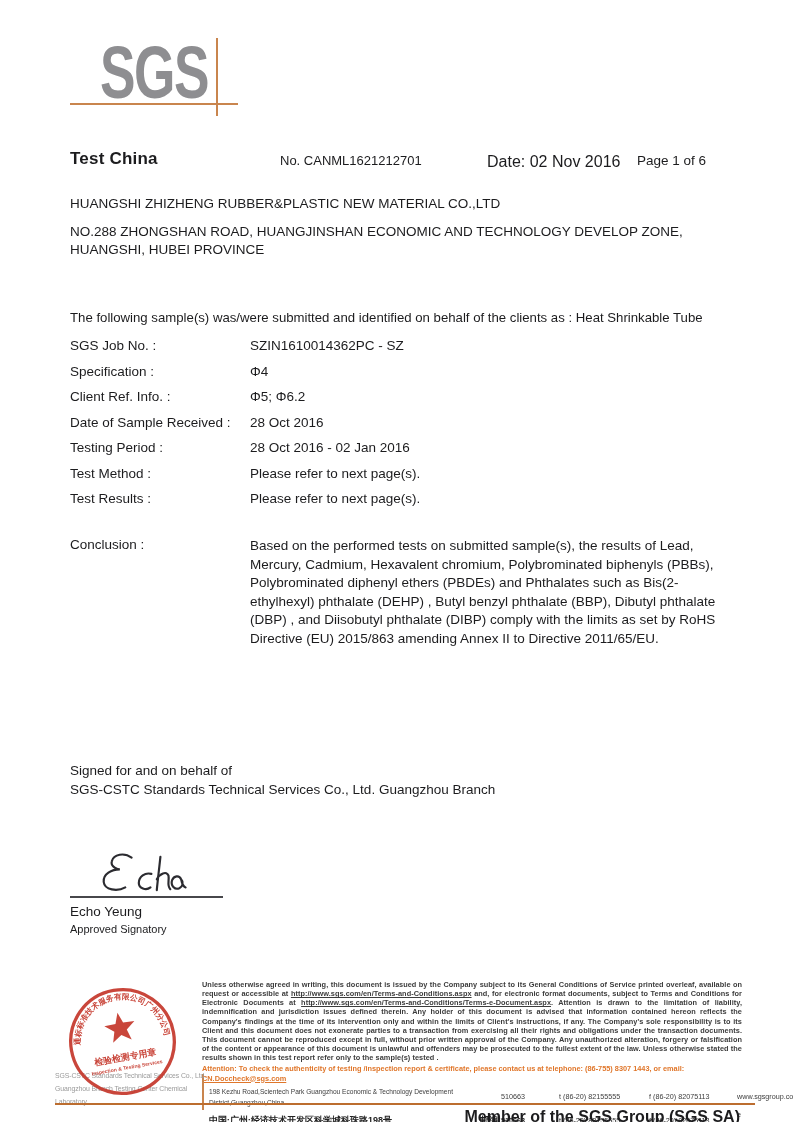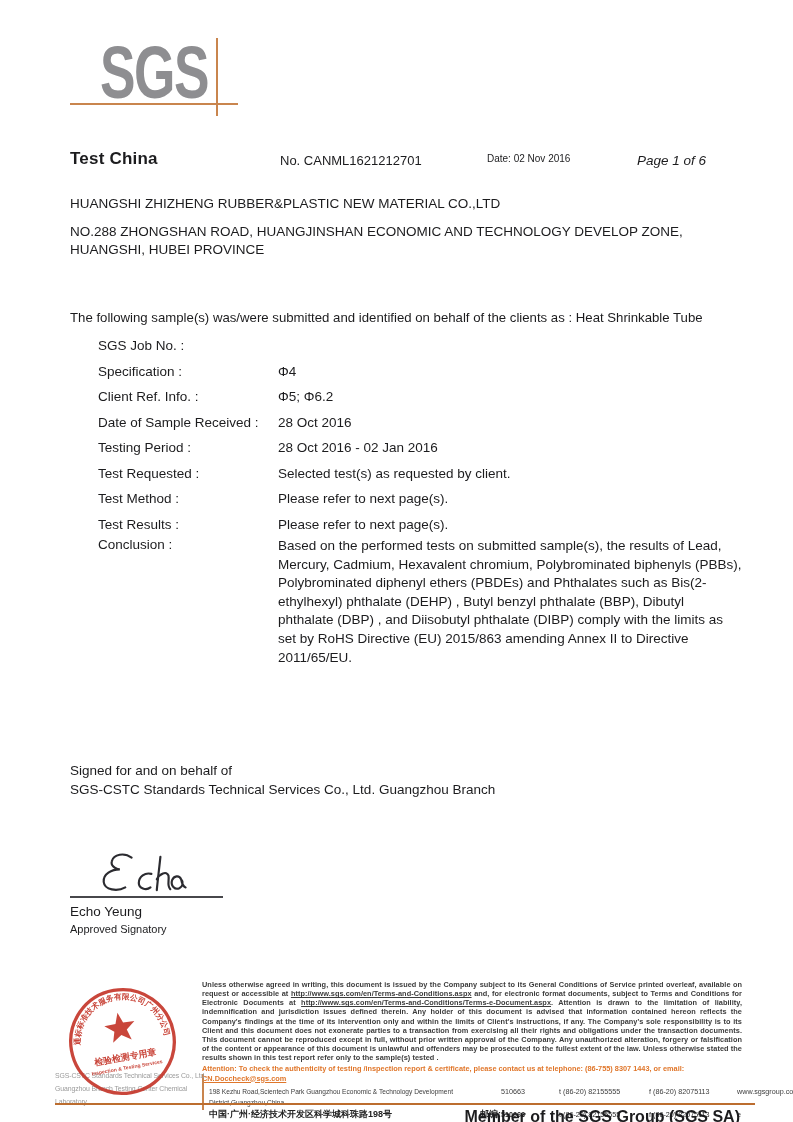--- a/index.html
+++ b/index.html
@@ -16,33 +16,33 @@
     left:100px; top:38px; font-size:74px; font-weight:bold; line-height:70px;
     color:#8e8e91; letter-spacing:-2px;
     transform:scaleX(.72); transform-origin:left top;
   }
   .logo-hline { left:70px; top:103px; width:168px; height:2px; background:#c9854e; }
   .logo-vline { left:216px; top:38px; width:2px; height:78px; background:#c9854e; }
 
   
   .doc-title { left:70px; top:149px; font-size:17px; font-weight:bold; letter-spacing:.2px; }
   .hdr-no   { left:280px; top:153px; font-size:13px; }
-  .hdr-date { left:487px; top:153px; font-size:10px;text-align:center; }
-  .hdr-page { left:637px; top:153px; font-size:13.5px;font-style:italic; }
+  .hdr-date { left:487px; top:153px; font-size:16px;text-align:center; }
+  .hdr-page { left:637px; top:153px; font-size:13.5px; }
 
   
   .client-name  { left:70px; top:196px; font-size:13.5px; }
   .client-addr1 { left:70px; top:224px; font-size:13.5px; }
   .client-addr2 { left:70px; top:242px; font-size:13.5px; }
 
   
   .intro { left:70px; top:310px; font-size:13.2px; width:670px; }
   .fields { left:70px; top:338px; width:670px; }
   .field-row { display:flex; font-size:13.5px; line-height:16px; margin-bottom:9.5px; }
-  .field-label { width:180px; flex:0 0 180px;margin-left:28px; }
+  .field-label { width:180px; flex:0 0 180px; }
   .field-value { flex:1; }
 
   .conclusion { left:70px; top:537px; width:672px; display:flex; }
   .conclusion .field-label { width:180px; flex:0 0 180px; font-size:13.5px; }
   .conclusion-text { flex:1; font-size:13.5px; line-height:18.6px; }
 
   
   .signed-block { left:70px; top:762px; font-size:13.5px; line-height:18.5px; }
   .sig-svg  { left:88px; top:846px; width:152px; height:54px; }
   .sig-line { left:70px; top:896px; width:153px; height:2px; background:#47474b; }
@@ -55,21 +55,21 @@
     font-size:7.35px; line-height:9.15px; text-align:justify; color:#3c3c3c;
     font-weight:bold; letter-spacing:.05px;
   }
   .disc-link { text-decoration:underline; }
   .attention {
     margin-top:2px; font-size:7.35px; line-height:9.15px;
     color:#e0762a; font-weight:bold;
   }
   .attention .disc-link { color:#e0762a; }
   .addr-block { margin-top:3px; padding-left:7px; }
-  .addr-row { display:flex; align-items:flex-start; }
+  .addr-row { display:flex; align-items:center; }
   .addr-row.en { font-size:6.6px; color:#3c3c3c; line-height:11px; }
   .addr-row.cn { font-size:9px; font-weight:bold; color:#222; line-height:13px; }
   .addr-c1 { flex:0 0 292px; display:flex; justify-content:space-between; }
   .addr-c2 { flex:0 0 46px; font-size:7.2px; }
   .addr-c3 { flex:0 0 90px; font-size:7.2px; font-weight:normal;margin-left:12px; }
   .addr-c4 { flex:0 0 88px; font-size:7.2px; font-weight:normal; }
   .addr-c5 { flex:1; font-size:7.2px; font-weight:normal; }
   .footer-divider { left:202px; top:1074px; width:2px; height:36px; background:#c9854e; }
 
   .footer-company {
@@ -96,20 +96,21 @@
 <div class="abs client-name">HUANGSHI ZHIZHENG RUBBER&amp;PLASTIC NEW MATERIAL CO.,LTD</div>
 <div class="abs client-addr1">NO.288 ZHONGSHAN ROAD, HUANGJINSHAN ECONOMIC AND TECHNOLOGY DEVELOP ZONE,</div>
 <div class="abs client-addr2">HUANGSHI, HUBEI PROVINCE</div>
 
 <div class="abs intro">The following sample(s) was/were submitted and identified on behalf of the clients as : Heat Shrinkable Tube</div>
 
 <div class="abs fields">
 
     <div class="field-row">
       <div class="field-label">SGS Job No. :</div>
+      <div class="field-value">SZIN1610014362PC - SZ</div>
     </div>
 
     <div class="field-row">
       <div class="field-label">Specification :</div>
       <div class="field-value">Φ4</div>
     </div>
 
     <div class="field-row">
       <div class="field-label">Client Ref. Info. :</div>
       <div class="field-value">Φ5; Φ6.2</div>
@@ -118,24 +119,20 @@
     <div class="field-row">
       <div class="field-label">Date of Sample Received :</div>
       <div class="field-value">28 Oct 2016</div>
     </div>
 
     <div class="field-row">
       <div class="field-label">Testing Period :</div>
       <div class="field-value">28 Oct 2016 - 02 Jan 2016</div>
     </div>
 
-    <div class="field-row">
-      <div class="field-label">Test Requested :</div>
-      <div class="field-value">Selected test(s) as requested by client.</div>
-    </div>
 
     <div class="field-row">
       <div class="field-label">Test Method :</div>
       <div class="field-value">Please refer to next page(s).</div>
     </div>
 
     <div class="field-row">
       <div class="field-label">Test Results :</div>
       <div class="field-value">Please refer to next page(s).</div>
     </div>

